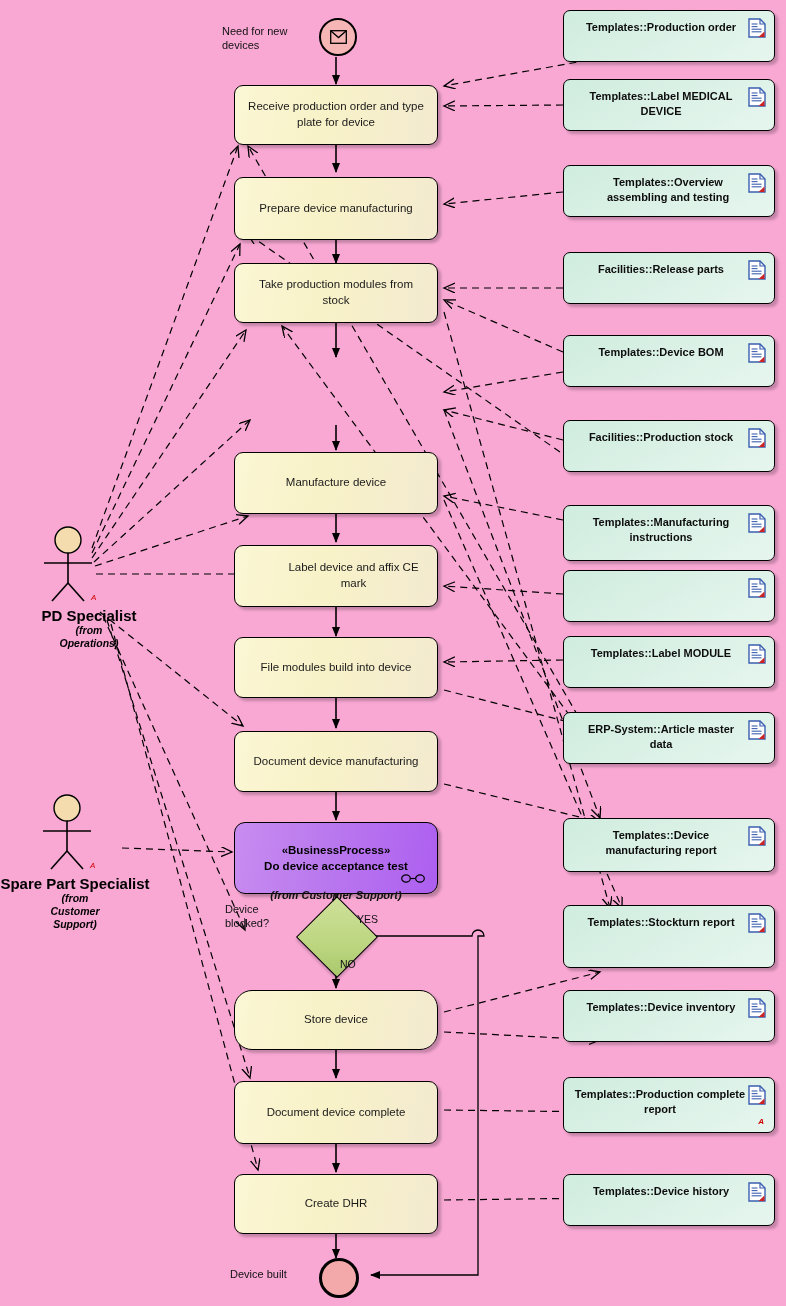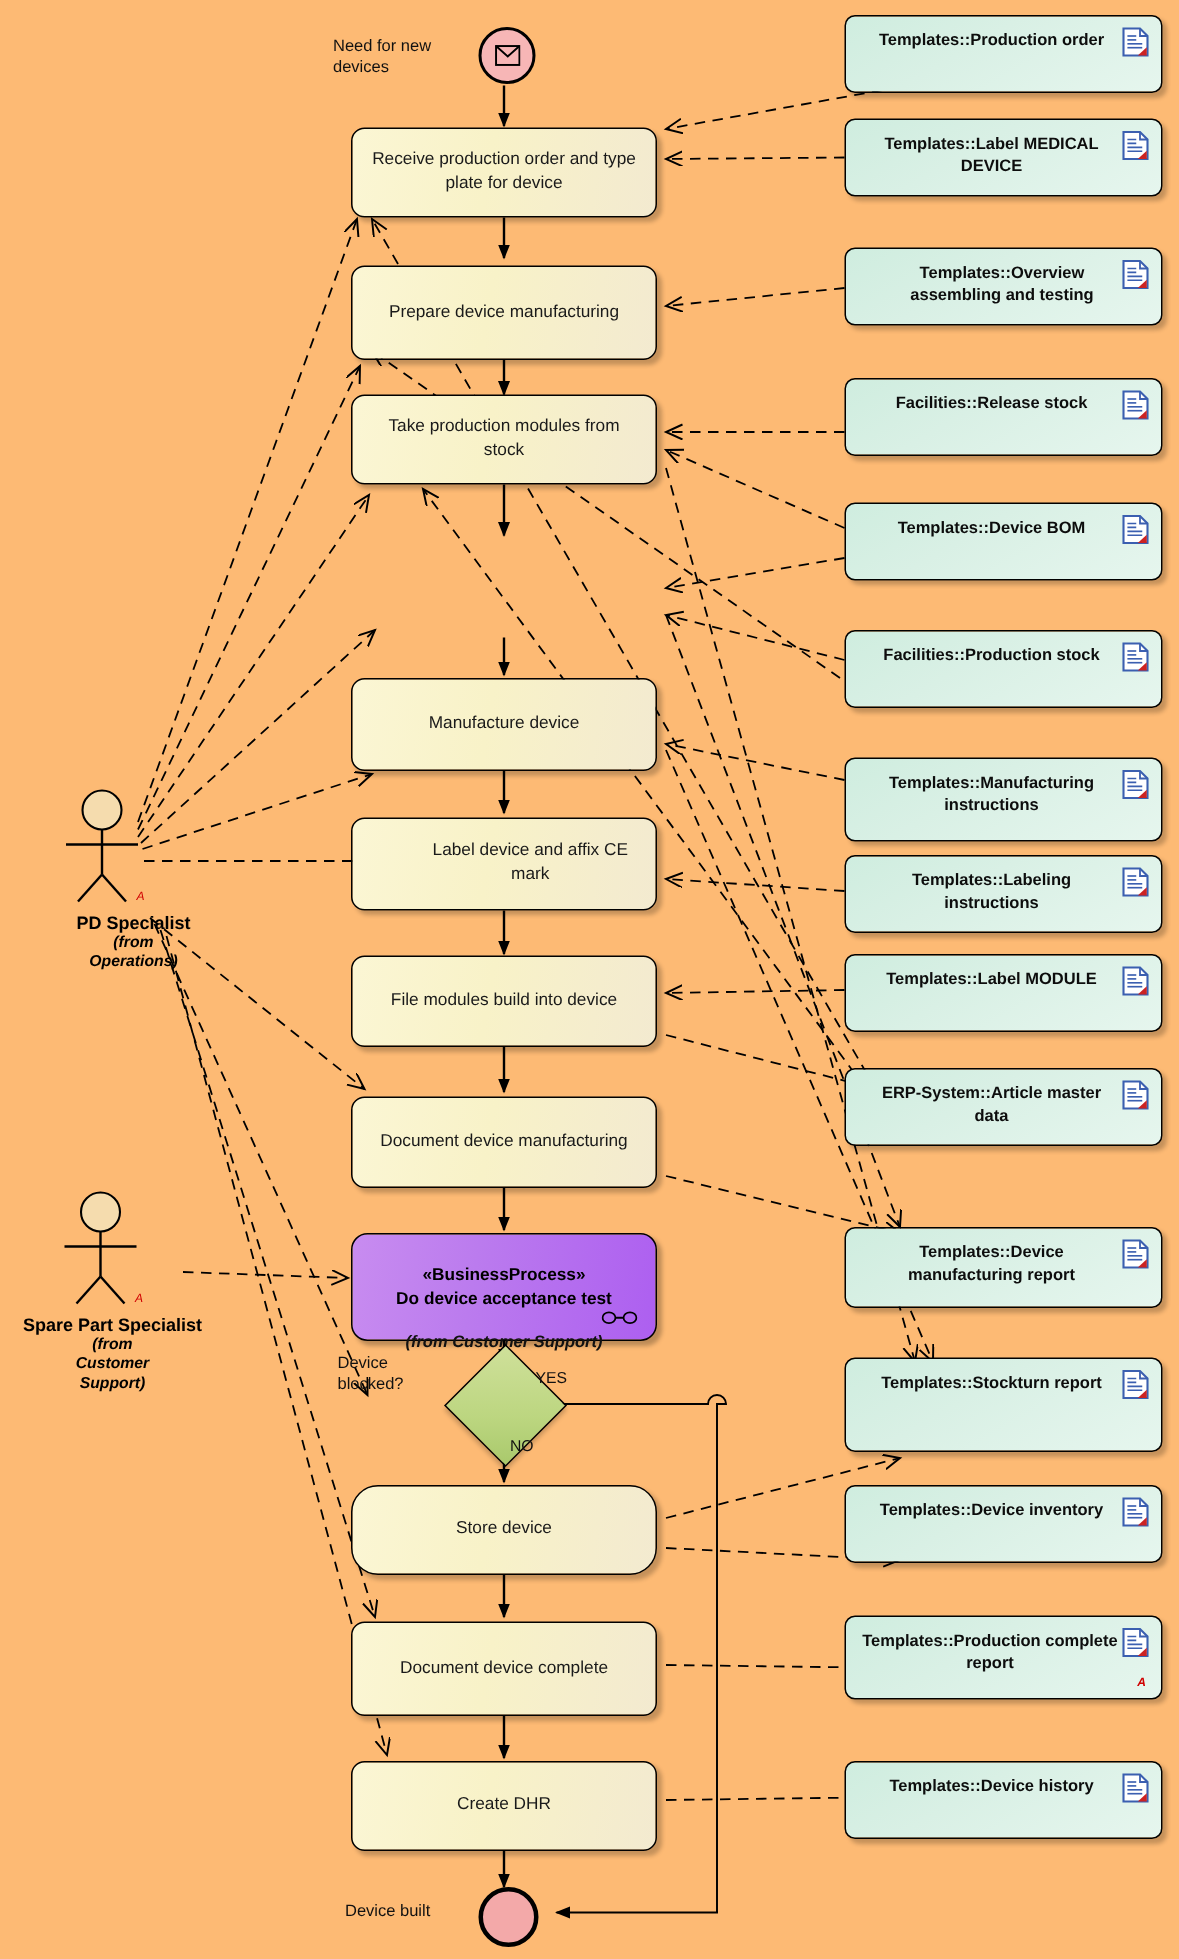--- a/index.html
+++ b/index.html
@@ -1,17 +1,17 @@
 <!DOCTYPE html>
 <html><head>
 <meta charset="utf-8">
 <style>
   html,body{margin:0;padding:0;background:#ffffff;}
   body{font-family:"Liberation Sans","DejaVu Sans",sans-serif;}
-  #canvas{position:relative;width:786px;height:1306px;overflow:hidden;background:#fdba74;}
+  #canvas{position:relative;width:786px;height:1306px;overflow:hidden;background:#f9a8d4;}
   svg.layer{position:absolute;left:0;top:0;width:786px;height:1306px;pointer-events:none;}
   .node{position:absolute;box-sizing:border-box;}
 
   
   .activity{
     border:1px solid #000;
     border-radius:9px;
     background:linear-gradient(100deg,#fbf6d4 0%,#f8f2c8 45%,#f3ead0 100%);
     box-shadow:3px 3px 3px rgba(0,0,0,.22);
     display:flex;align-items:center;justify-content:center;
@@ -69,21 +69,21 @@
   }
 
   
   .lbl{position:absolute;font-size:11px;color:#111;line-height:1.3;}
   .lbl.italic{font-style:italic;font-weight:bold;}
   .lbl.center{text-align:center;}
   .lbl.flow{font-size:10.5px;}
 
   
   .actor{position:absolute;}
-  .actor .name{font-size:12px;font-weight:bold;text-align:center;white-space:nowrap;}
+  .actor .name{font-size:15px;font-weight:bold;text-align:center;white-space:nowrap;}
   .actor .from{font-size:10.5px;font-style:italic;font-weight:bold;text-align:center;line-height:1.25;}
   .actor .amark{color:#d00000;font-size:8px;font-style:italic;position:absolute;}
 </style>
 </head>
 <body>
 
 <div id="canvas">
 
   <svg class="layer">
     <defs>
@@ -280,21 +280,21 @@
         <line x1="3.6" y1="6" x2="9.5" y2="6"></line>
           <line x1="3.6" y1="8.6" x2="9.5" y2="8.6"></line>
         <line x1="3.6" y1="11.2" x2="13.5" y2="11.2"></line>
           <line x1="3.6" y1="13.8" x2="13.5" y2="13.8"></line>
       </g>
       <path d="M10.5,19 L16.5,13.5 L16.5,19 Z" fill="#cc2222"></path>
     </svg>
   </div>
 
   <div class="node doc" style="left:563px;top:252px;width:212px;height:52px;">
-    <span class="doctext">Facilities::Release stock</span>
+    <span class="doctext">Facilities::Release parts</span>
     <svg class="doc-icon" width="18" height="20" viewBox="0 0 18 20">
       <path d="M1,1 H12 L17,6 V19 H1 Z" fill="#ffffff" stroke="#3b5fb0" stroke-width="1.4"></path>
       <path d="M12,1 V6 H17" fill="none" stroke="#3b5fb0" stroke-width="1.2"></path>
       <g stroke="#3b5fb0" stroke-width="1.1">
         <line x1="3.6" y1="6" x2="9.5" y2="6"></line>
           <line x1="3.6" y1="8.6" x2="9.5" y2="8.6"></line>
         <line x1="3.6" y1="11.2" x2="13.5" y2="11.2"></line>
           <line x1="3.6" y1="13.8" x2="13.5" y2="13.8"></line>
       </g>
       <path d="M10.5,19 L16.5,13.5 L16.5,19 Z" fill="#cc2222"></path>
@@ -340,21 +340,20 @@
         <line x1="3.6" y1="6" x2="9.5" y2="6"></line>
           <line x1="3.6" y1="8.6" x2="9.5" y2="8.6"></line>
         <line x1="3.6" y1="11.2" x2="13.5" y2="11.2"></line>
           <line x1="3.6" y1="13.8" x2="13.5" y2="13.8"></line>
       </g>
       <path d="M10.5,19 L16.5,13.5 L16.5,19 Z" fill="#cc2222"></path>
     </svg>
   </div>
 
   <div class="node doc" style="left:563px;top:570px;width:212px;height:52px;">
-    <span class="doctext">Templates::Labeling instructions</span>
     <svg class="doc-icon" width="18" height="20" viewBox="0 0 18 20">
       <path d="M1,1 H12 L17,6 V19 H1 Z" fill="#ffffff" stroke="#3b5fb0" stroke-width="1.4"></path>
       <path d="M12,1 V6 H17" fill="none" stroke="#3b5fb0" stroke-width="1.2"></path>
       <g stroke="#3b5fb0" stroke-width="1.1">
         <line x1="3.6" y1="6" x2="9.5" y2="6"></line>
           <line x1="3.6" y1="8.6" x2="9.5" y2="8.6"></line>
         <line x1="3.6" y1="11.2" x2="13.5" y2="11.2"></line>
           <line x1="3.6" y1="13.8" x2="13.5" y2="13.8"></line>
       </g>
       <path d="M10.5,19 L16.5,13.5 L16.5,19 Z" fill="#cc2222"></path>

